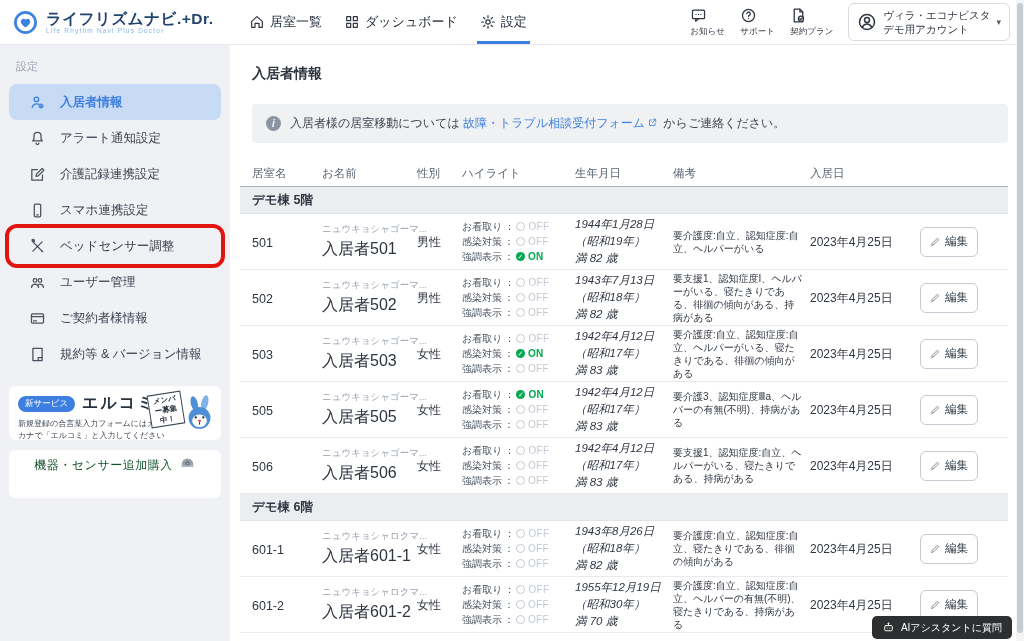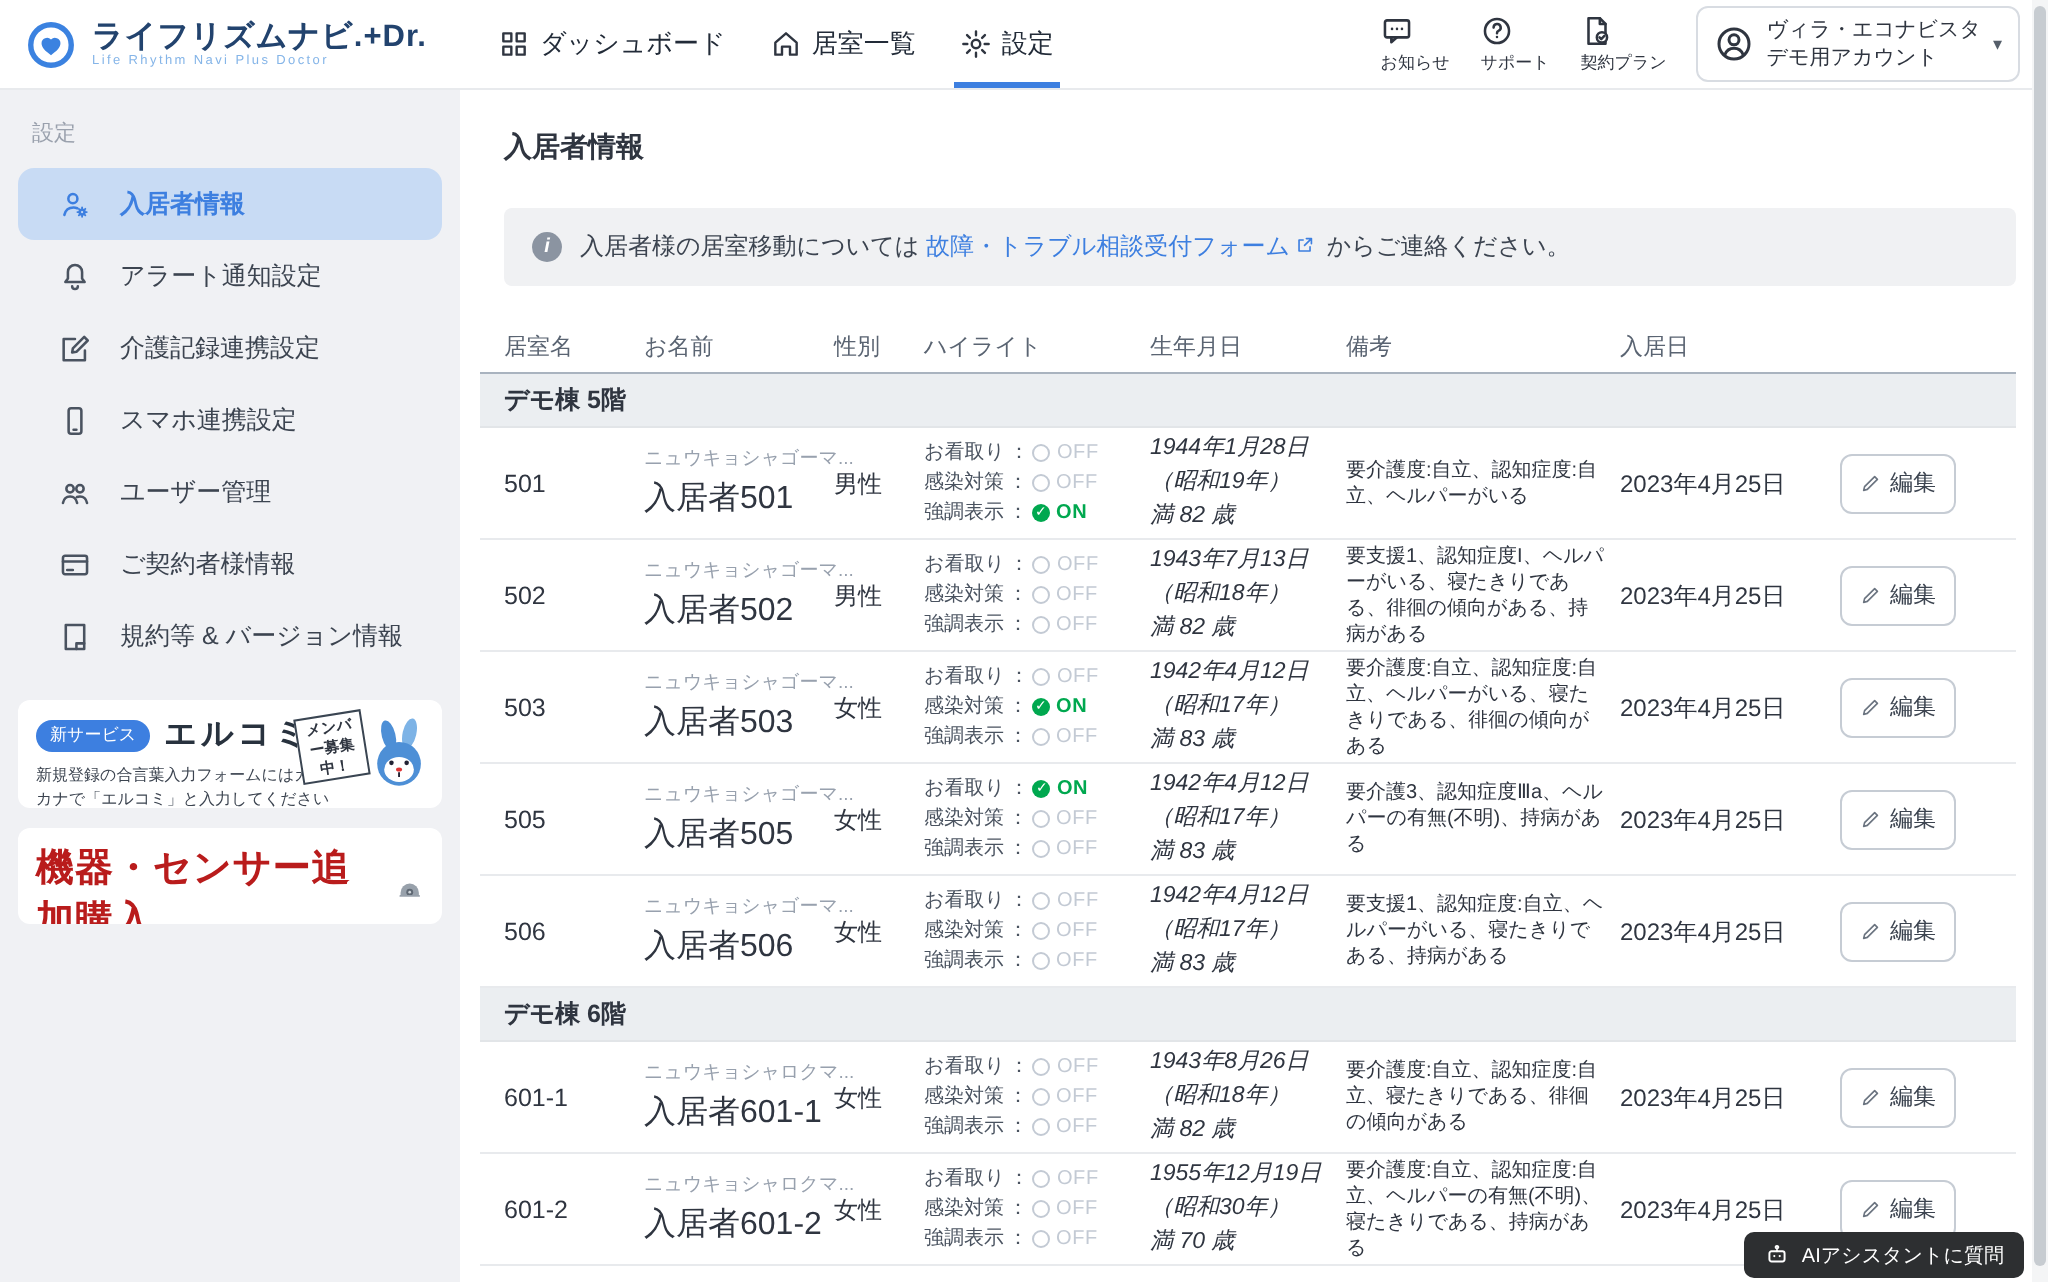--- a/index.html
+++ b/index.html
@@ -45,21 +45,21 @@
   .b1-row { display:flex; align-items:center; gap:7px; }
   .badge { background:var(--accent,#3d7fe0); color:#fff; font-size:8.5px; border-radius:8px; padding:2px 7px; white-space:nowrap; }
   .b1-title { font-size:16px; font-weight:bold; color:#28323e; letter-spacing:2px; }
   .b1-sign { position:absolute; right:38px; top:7px; transform:rotate(-9deg); background:#fff;
              border:1.5px solid #3a4552; font-size:7.5px; font-weight:bold; color:#2f3540;
              padding:1px 3px; width:34px; text-align:center; line-height:1.3; }
   .mascot { position:absolute; right:2px; top:9px; width:38px; height:42px; }
   .b1-desc { font-size:8px; color:#3c4450; line-height:1.55; margin-top:4px; width:150px; }
   .banner2 { height:48px; padding:7px 9px 6px; }
   .b2-row { display:flex; align-items:center; gap:6px; justify-content:center; }
-  .b2-title { font-size:19px; font-weight:bold; color:#b91c1c; letter-spacing:.5px; }
+  .b2-title { font-size:12px; font-weight:normal; color:#14532d; letter-spacing:.5px; }
   .b2-row .icon { width:17px; height:17px; }
 
   
   .main { position:absolute; top:45px; left:230px; width:786px; height:596px; background:#fff; padding:20px 8px 0 10px; }
   .page-title { font-size:14px; font-weight:bold; color:#2f3540; margin-left:12px; }
   .notice { margin:21px 0 0 12px; width:756px; background:#f0f1f3; border-radius:4px;
             display:flex; align-items:center; gap:9px; padding:11px 14px; }
   .info-dot { width:15px; height:15px; border-radius:50%; background:#8b94a1; color:#fff; font-size:10px;
               font-weight:bold; display:flex; align-items:center; justify-content:center; flex:0 0 15px; font-style:italic; }
   .notice-text { font-size:12px; color:#3c4450; }
@@ -122,32 +122,32 @@
       </span>
     <div>
       <div class="logo-text-title">ライフリズムナビ.+Dr.</div>
       <div class="logo-text-sub">Life Rhythm Navi Plus Doctor</div>
     </div>
   </div>
   <nav class="main-nav">
       <div class="nav-item">
     <span class="icon">
           <svg viewBox="0 0 24 24" fill="none" stroke="currentColor" stroke-width="1.8" stroke-linecap="round" stroke-linejoin="round">
+            <path d="M4 11 12 4l8 7v9h-5v-6h-6v6H4z"></path>
+          </svg>
+        </span>
+    <span class="nav-label">居室一覧</span>
+  </div>
+      <div class="nav-item">
+    <span class="icon">
+          <svg viewBox="0 0 24 24" fill="none" stroke="currentColor" stroke-width="1.8" stroke-linecap="round" stroke-linejoin="round">
             <path d="M4 4h6v6H4zM14 4h6v6h-6zM4 14h6v6H4zM14 14h6v6h-6z"></path>
           </svg>
         </span>
     <span class="nav-label">ダッシュボード</span>
-  </div>
-      <div class="nav-item">
-    <span class="icon">
-          <svg viewBox="0 0 24 24" fill="none" stroke="currentColor" stroke-width="1.8" stroke-linecap="round" stroke-linejoin="round">
-            <path d="M4 11 12 4l8 7v9h-5v-6h-6v6H4z"></path>
-          </svg>
-        </span>
-    <span class="nav-label">居室一覧</span>
   </div>
       <div class="nav-item active">
     <span class="icon">
           <svg viewBox="0 0 24 24" fill="none" stroke="currentColor" stroke-width="1.8" stroke-linecap="round" stroke-linejoin="round">
             <circle cx="12" cy="12" r="3.2"></circle>
             <path d="M12 2.5v3M12 18.5v3M2.5 12h3M18.5 12h3M5.3 5.3l2.1 2.1M16.6 16.6l2.1 2.1M18.7 5.3l-2.1 2.1M7.4 16.6l-2.1 2.1"></path>
           </svg>
         </span>
     <span class="nav-label">設定</span>
   </div>
@@ -238,20 +238,30 @@
     <span class="sb-label">介護記録連携設定</span>
   </div>
       <div class="sb-item">
     <span class="icon">
           <svg viewBox="0 0 24 24" fill="none" stroke="currentColor" stroke-width="1.8" stroke-linecap="round" stroke-linejoin="round">
             <rect x="7.5" y="3" width="9" height="18" rx="1.8"></rect>
             <path d="M11 18.2h2"></path>
           </svg>
         </span>
     <span class="sb-label">スマホ連携設定</span>
+  </div>
+      <div class="sb-item annotated">
+    <span class="icon">
+          <svg viewBox="0 0 24 24" fill="none" stroke="currentColor" stroke-width="1.8" stroke-linecap="round" stroke-linejoin="round">
+            <path d="M5.5 5.5 11 11M13 13l5.5 5.5M18.5 5.5 5.5 18.5"></path>
+            <path d="M4.5 4.5l2.3.9 1-1-1-2.3-2.3.1z" fill="currentColor"></path>
+            <circle cx="18.8" cy="18.8" r="1.3" fill="currentColor" stroke="none"></circle>
+          </svg>
+        </span>
+    <span class="sb-label">ベッドセンサー調整</span>
   </div>
       <div class="sb-item">
     <span class="icon">
           <svg viewBox="0 0 24 24" fill="none" stroke="currentColor" stroke-width="1.8" stroke-linecap="round" stroke-linejoin="round">
             <circle cx="8.5" cy="9" r="2.6"></circle>
             <circle cx="15.5" cy="9" r="2.6"></circle>
             <path d="M3.5 19c.6-3 2.4-4.6 5-4.6s4.4 1.6 5 4.6M13.4 14.8c.7-.3 1.4-.4 2.1-.4 2.6 0 4.4 1.6 5 4.6"></path>
           </svg>
         </span>
     <span class="sb-label">ユーザー管理</span>

